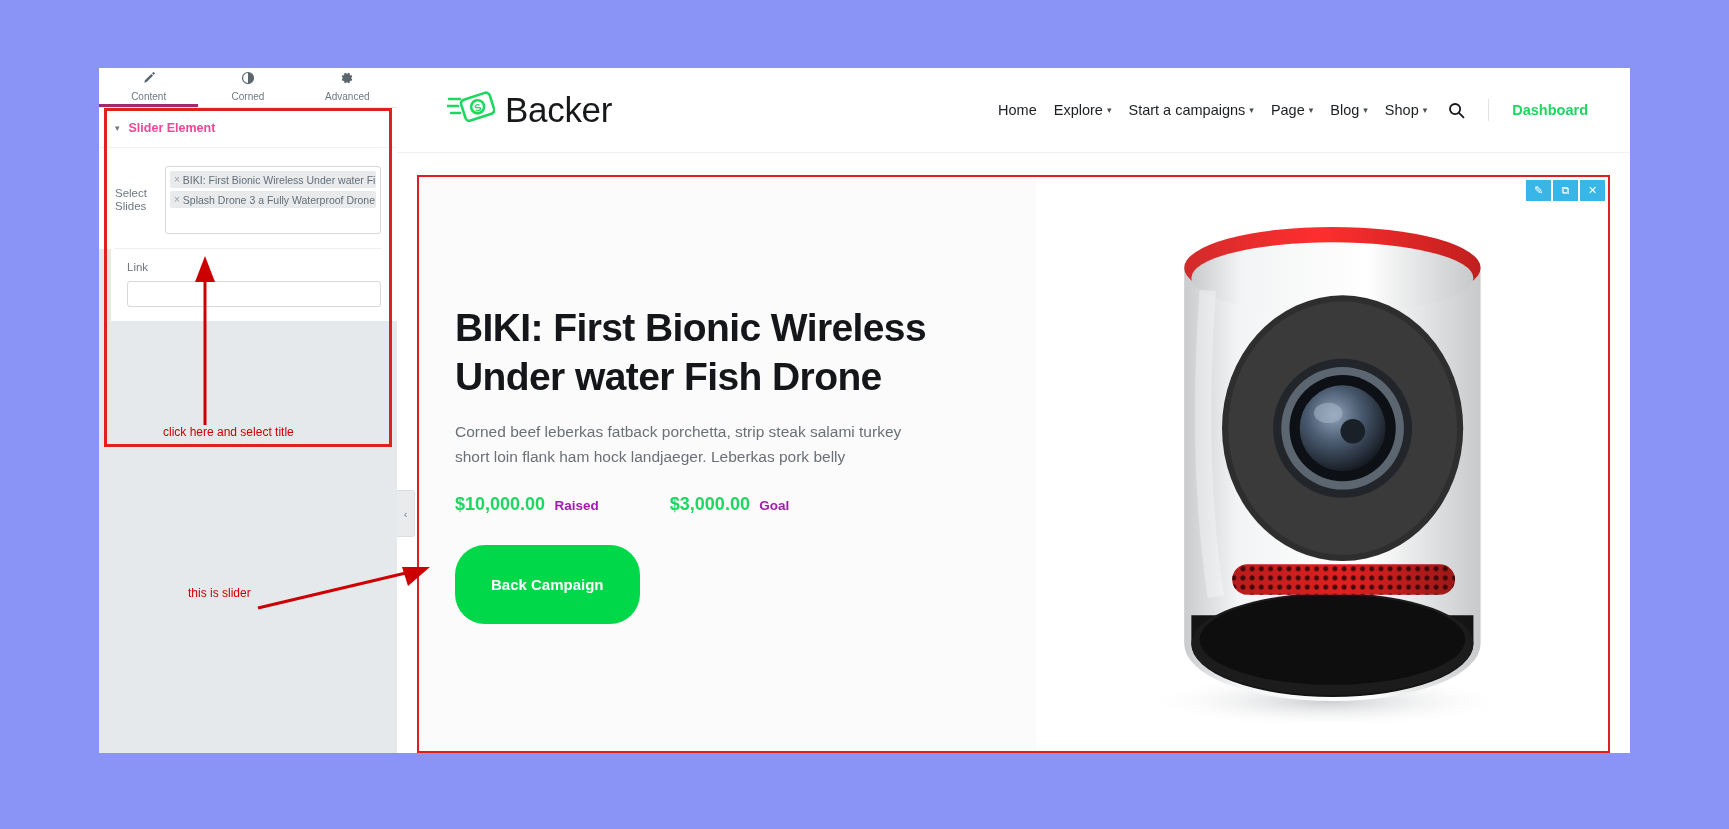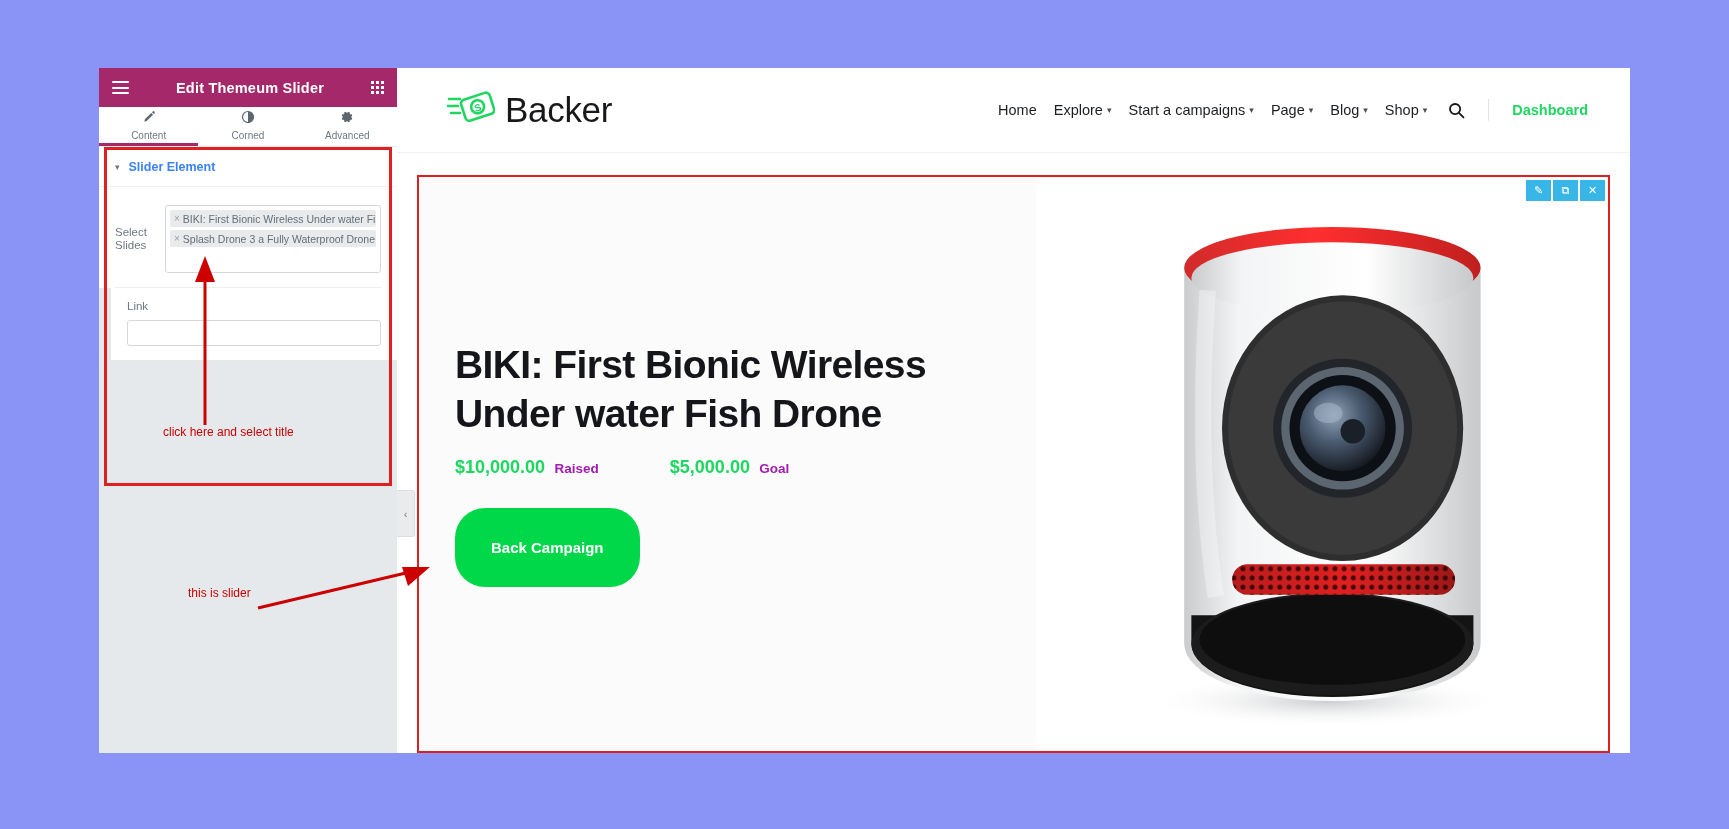--- a/index.html
+++ b/index.html
@@ -49,21 +49,21 @@
   .section-outline {
     position: absolute; left: 5px; top: 0px; width: 288px; height: 339px;
     border: 3px solid #e02020; background: transparent; pointer-events: none; z-index: 4;
   }
 
   .section-head {
     background: #fff; height: 40px; display: flex; align-items: center;
     padding: 0 16px; gap: 9px; border-bottom: 1px solid #eef0f2;
   }
   .section-head .caret { color: #6d7882; font-size: 9px; }
-  .section-head .stitle { font-size: 12.5px; font-weight: bold; color: #3b82f6; }
+  .section-head .stitle { font-size: 12.5px; font-weight: bold; color: #ec4899; }
 
   .control-area { background: #fff; padding: 10px 16px 0 16px; }
   .ctrl-row { display: flex; align-items: center; gap: 8px; padding: 8px 0 14px 0; }
   .ctrl-label { font-size: 11.5px; color: #6d7882; line-height: 1.15; width: 42px; flex: 0 0 42px; }
   .multiselect {
     flex: 1 1 auto; min-height: 68px; border: 1px solid #d5d8dc; border-radius: 3px;
     background: #fff; padding: 4px 4px; display: flex; flex-direction: column; gap: 3px;
     overflow: hidden;
   }
   .ms-tag {
@@ -149,39 +149,20 @@
   }
   .hero-img { flex: 1 1 auto; height: 100%; position: relative; }
 </style>
 </head>
 <body>
 
 <div class="stage">
 
   <div class="editor-panel">
 
-    <div class="panel-header">
-      <div class="hamburger">
-          <i></i>
-          <i></i>
-          <i></i>
-        </div>
-      <div class="panel-title">Edit Themeum Slider</div>
-      <div class="grid-icon">
-          <i></i>
-          <i></i>
-          <i></i>
-          <i></i>
-          <i></i>
-          <i></i>
-          <i></i>
-          <i></i>
-          <i></i>
-        </div>
-    </div>
 
     <div class="panel-tabs">
       <div class="panel-tab active">
         <span class="ti">
           <svg width="14" height="14" viewBox="0 0 16 16">
               <path fill="#5b666f" d="M12.3 1.7a1.2 1.2 0 0 1 1.7 0l.3.3a1.2 1.2 0 0 1 0 1.7l-.9.9-2-2 .9-.9zM10.6 3.4l2 2-7.3 7.3-2.6.6.6-2.6 7.3-7.3z"></path>
             </svg>
         </span>
         <span>Content</span>
       </div>
@@ -315,27 +296,28 @@
 
         <div class="elem-controls">
           <div class="ec-btn">✎</div>
           <div class="ec-btn">⧉</div>
           <div class="ec-btn">✕</div>
         </div>
 
         <div class="hero">
           <div class="hero-text">
             <div class="hero-title">BIKI: First Bionic Wireless Under water Fish Drone</div>
+            <div class="hero-desc">Corned beef leberkas fatback porchetta, strip steak salami turkey short loin flank ham hock landjaeger. Leberkas pork belly</div>
             <div class="stats">
               <div>
                 <span class="stat-amt">$10,000.00</span>
                 <span class="stat-lbl">Raised</span>
               </div>
               <div>
-                <span class="stat-amt">$5,000.00</span>
+                <span class="stat-amt">$3,000.00</span>
                 <span class="stat-lbl">Goal</span>
               </div>
             </div>
             <button class="cta">Back Campaign</button>
           </div>
 
           <div class="hero-img">
             <svg width="100%" height="100%" viewBox="0 0 560 560" preserveAspectRatio="xMidYMid meet">
               <defs>
                 <linearGradient id="bodyg" x1="0" y1="0" x2="1" y2="0">

